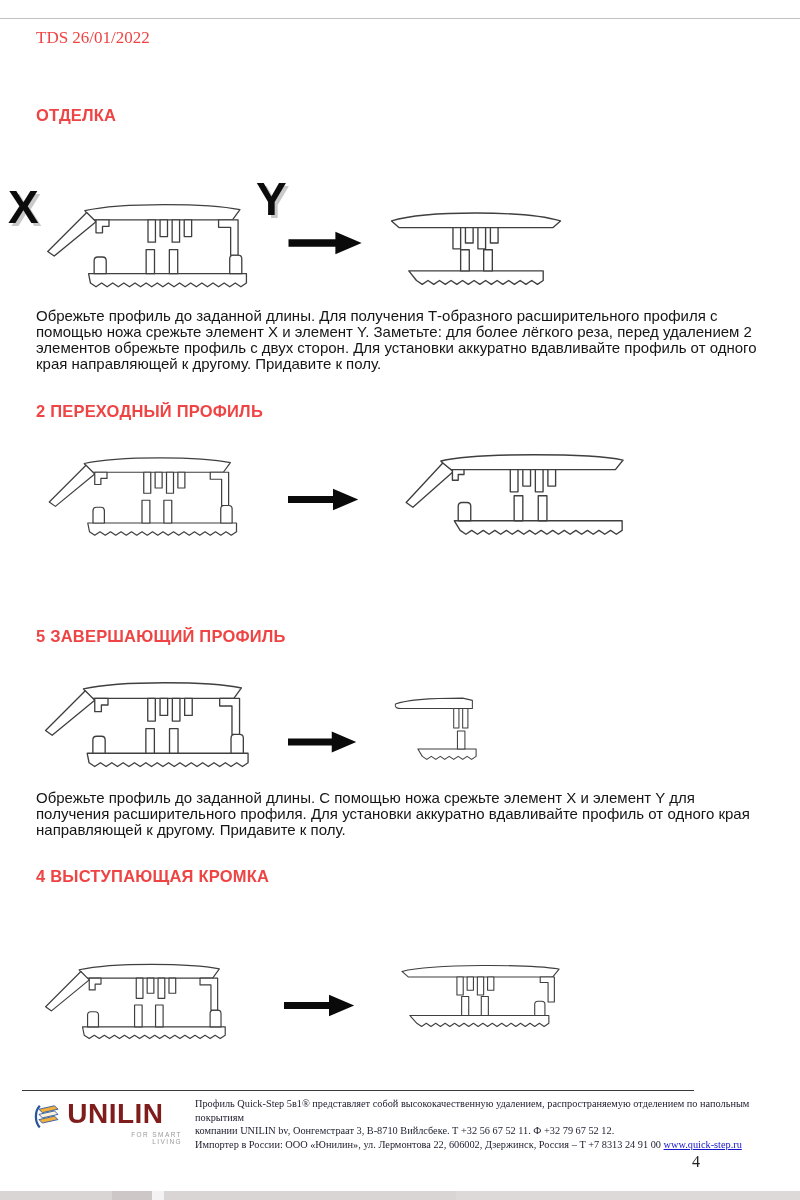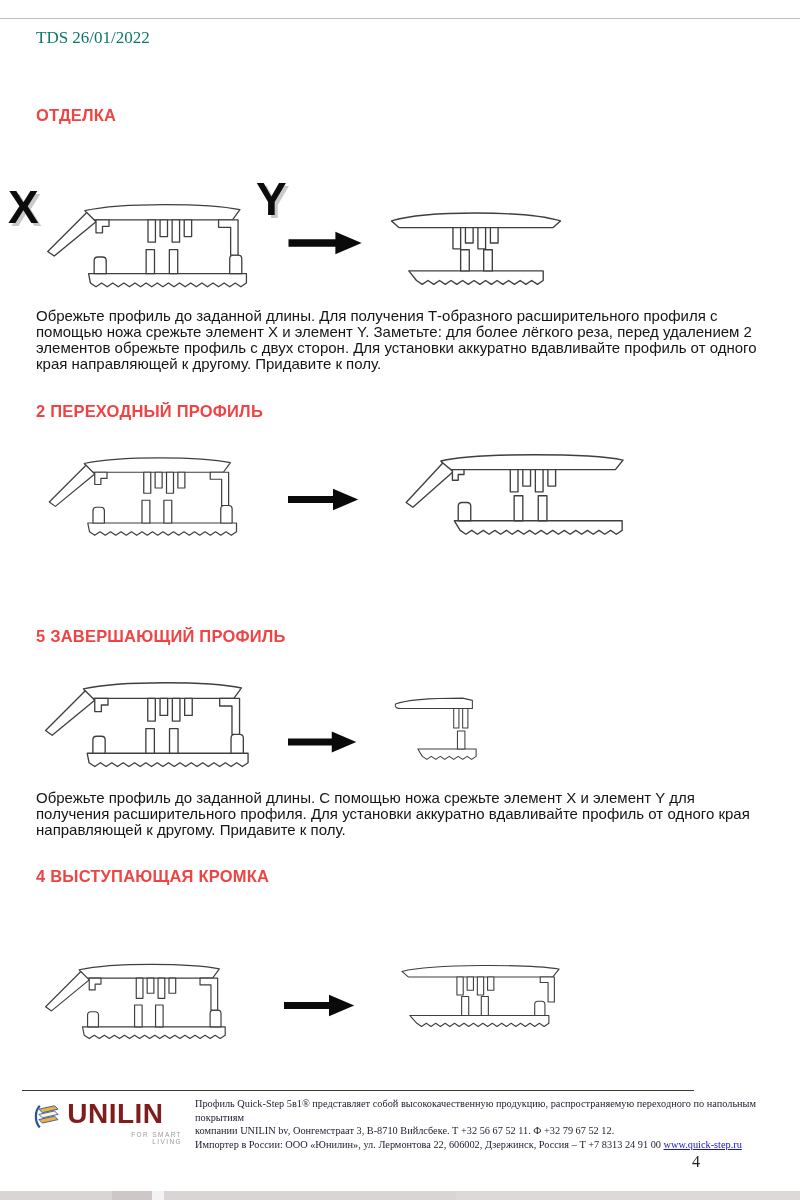--- a/index.html
+++ b/index.html
@@ -1,19 +1,19 @@
 <!DOCTYPE html>
 <html><head>
 <meta charset="utf-8">
 <style>
   html,body{margin:0;padding:0;background:#ffffff;}
   .page{position:relative;width:800px;height:1200px;background:#fff;overflow:hidden;
         font-family:"Liberation Sans",sans-serif;color:#161616;}
   .topline{position:absolute;top:18px;left:0;width:800px;border-top:1px solid #c3c0c0;}
-  .tds{position:absolute;top:28px;left:36px;font-family:"Liberation Serif",serif;font-size:17px;color:#0f766e;}
+  .tds{position:absolute;top:28px;left:36px;font-family:"Liberation Serif",serif;font-size:17px;color:#ef4444;}
   .h{position:absolute;left:36px;font-weight:bold;font-size:16.5px;letter-spacing:.2px;color:#ef4444;}
   .para{position:absolute;left:36px;width:728px;font-size:15px;line-height:16px;color:#151515;}
   .row{position:absolute;left:0;width:800px;}
   .biglabel{position:absolute;font-weight:900;font-size:46px;line-height:1;color:#0c0c0c;
             text-shadow:3px 3px 0 #c9c9c9;font-family:"Liberation Sans",sans-serif;}
   .draw{position:absolute;}
   .red{color:#cc1111;}
   .footline{position:absolute;top:1090px;left:22px;width:672px;border-top:1.5px solid #3a3a3a;}
   .logo{position:absolute;top:1100px;left:32px;width:150px;}
   .logo-row{display:flex;align-items:flex-start;}
@@ -177,21 +177,21 @@
         </g>
       </svg>
       <div>
         <div class="logo-word">UNILIN</div>
         <div class="logo-tag">FOR SMART LIVING</div>
       </div>
     </div>
   </div>
 
   <div class="foottext">
-    <div>Профиль Quick-Step 5в1® представляет собой высококачественную продукцию, распространяемую переходного по напольным покрытиям</div>
+    <div>Профиль Quick-Step 5в1® представляет собой высококачественную удалением, распространяемую отделением по напольным покрытиям</div>
     <div>компании UNILIN bv, Оонгемстраат 3, B-8710 Вийлсбеке. Т +32 56 67 52 11. Ф +32 79 67 52 12.</div>
     <div><span>Импортер в России: ООО «Юнилин», ул. Лермонтова 22, 606002, Дзержинск, Россия – Т +7 8313 24 91 00 </span><a href="#">www.quick-step.ru</a></div>
   </div>
 
   <div class="pagenum">4</div>
 
   <div class="bottomstrip"></div>
 </div>
 
 </body></html>

